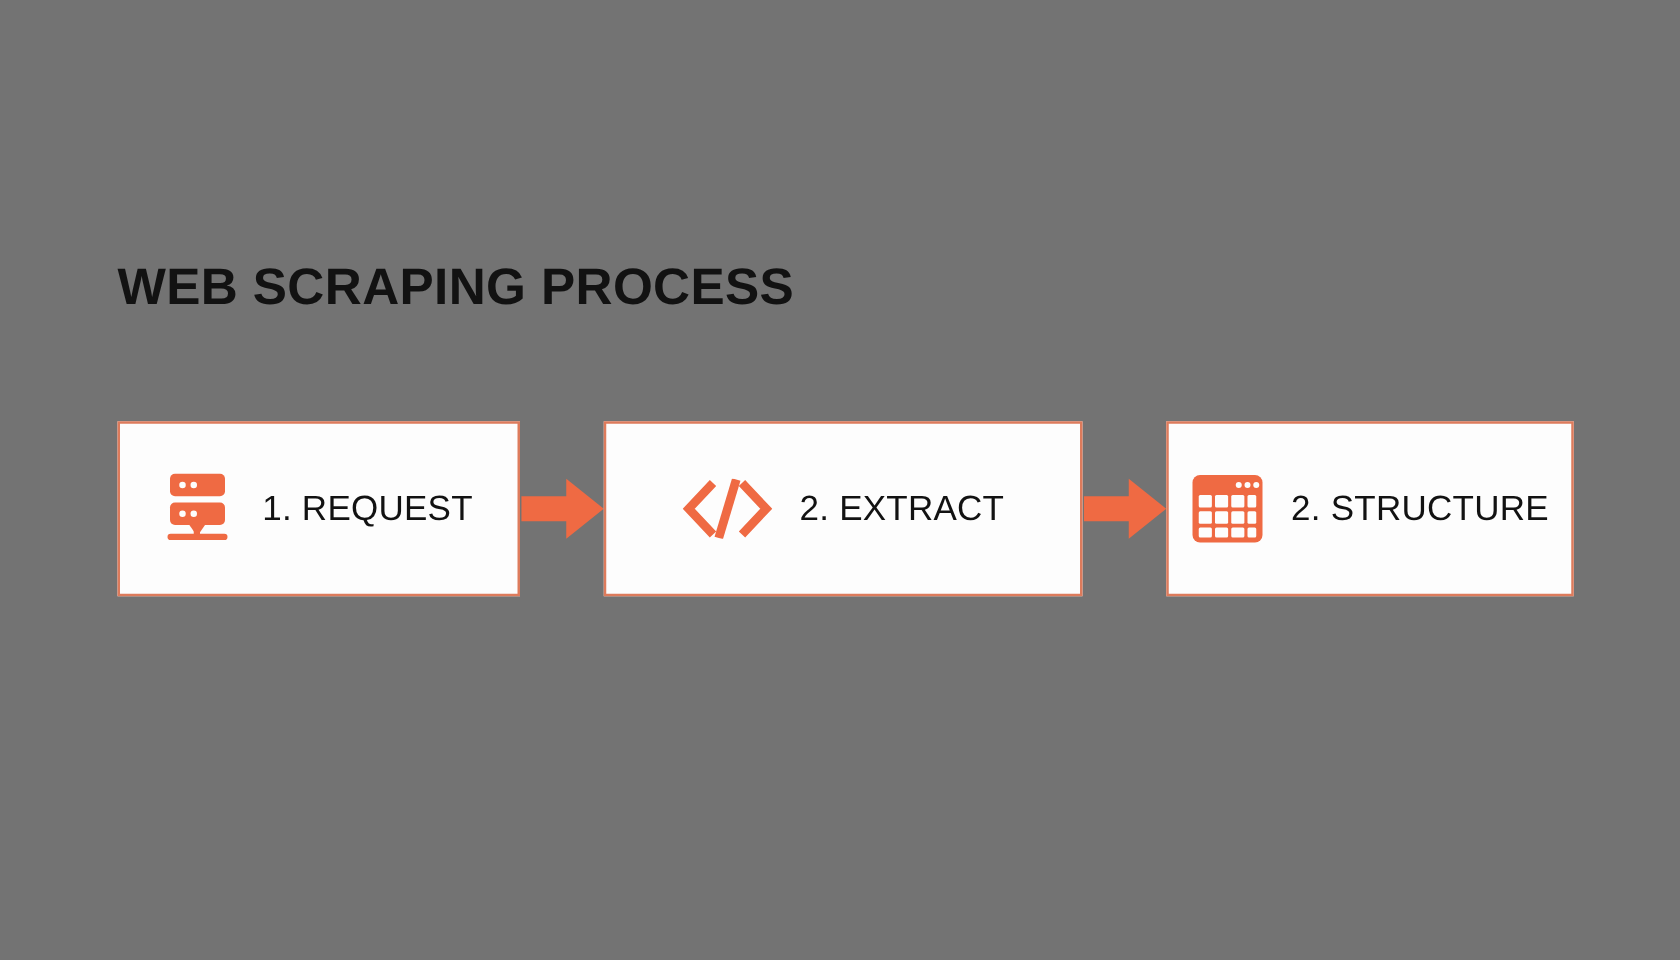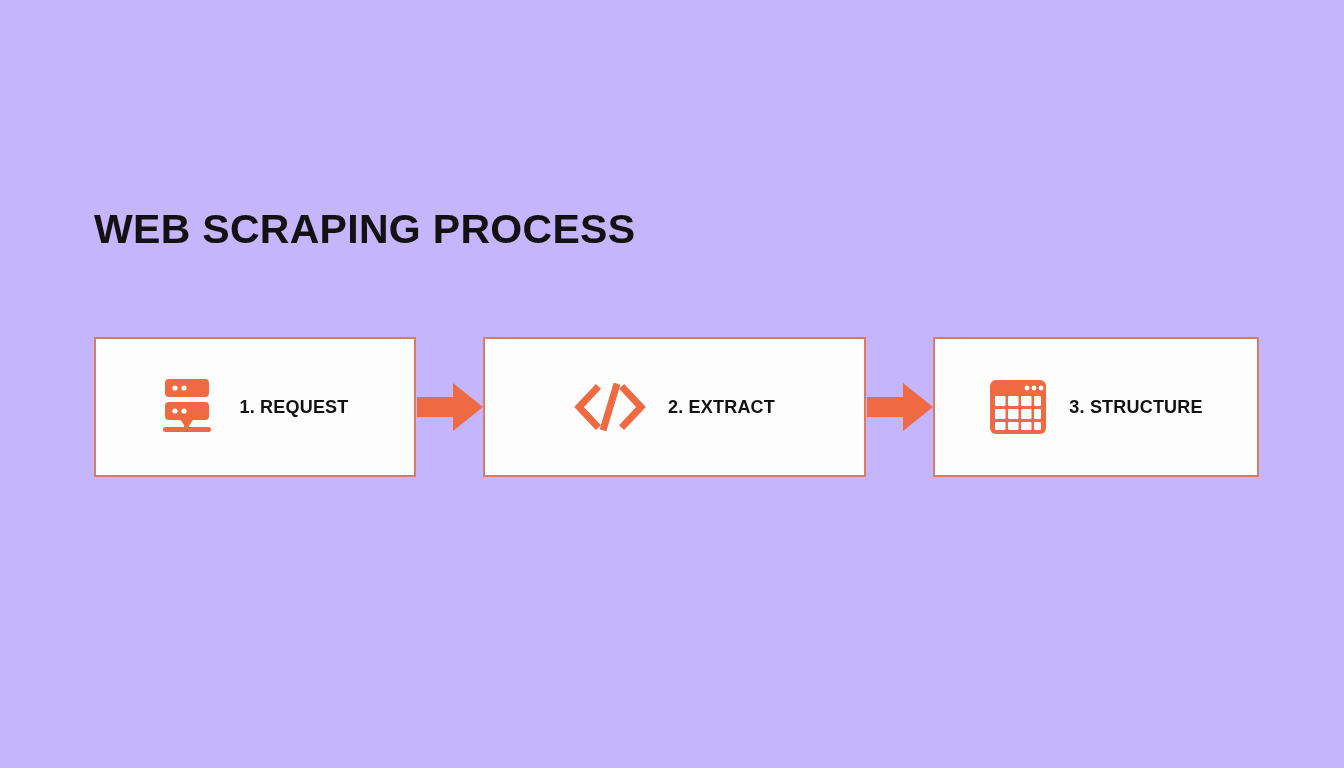--- a/index.html
+++ b/index.html
@@ -12,21 +12,21 @@
     height: 768px;
     background: #fdfdfd;
     font-family: "Liberation Sans", sans-serif;
     overflow: hidden;
     position: relative;
   }
 
   .slide {
     position: absolute;
     inset: 0;
-    background: #c4b5fd;
+    background: #737373;
   }
 
   
   .page-title {
     position: absolute;
     left: 94px;
     top: 206px;
     font-size: 41px;
     font-weight: bold;
     letter-spacing: 0.3px;
@@ -57,22 +57,22 @@
     align-items: center;
     justify-content: center;
     gap: 22px;
     padding: 0 16px;
   }
   .step-box.step-1 { width: 322px; }
   .step-box.step-2 { width: 383px; }
   .step-box.step-3 { width: 326px; }
 
   .step-label {
-    font-size: 18px;
-    font-weight: bold;
+    font-size: 28px;
+    font-weight: normal;
     color: #121212;
     letter-spacing: 0.2px;
     white-space: nowrap;
   }
 
   .icon-wrap {
     flex: 0 0 auto;
     display: block;
     line-height: 0;
   }
@@ -156,17 +156,17 @@
             <rect x="19" y="30" width="10.5" height="10" rx="1.2"></rect>
             <rect x="32" y="30" width="10.5" height="10" rx="1.2"></rect>
             <rect x="45" y="30" width="7" height="10" rx="1.2"></rect>
             <rect x="6" y="43" width="10.5" height="8" rx="1.2"></rect>
             <rect x="19" y="43" width="10.5" height="8" rx="1.2"></rect>
             <rect x="32" y="43" width="10.5" height="8" rx="1.2"></rect>
             <rect x="45" y="43" width="7" height="8" rx="1.2"></rect>
           </g>
         </svg>
       </span>
-      <span class="step-label">3. STRUCTURE</span>
+      <span class="step-label">2. STRUCTURE</span>
     </div>
 
   </div>
 </div>
 
 </body></html>

